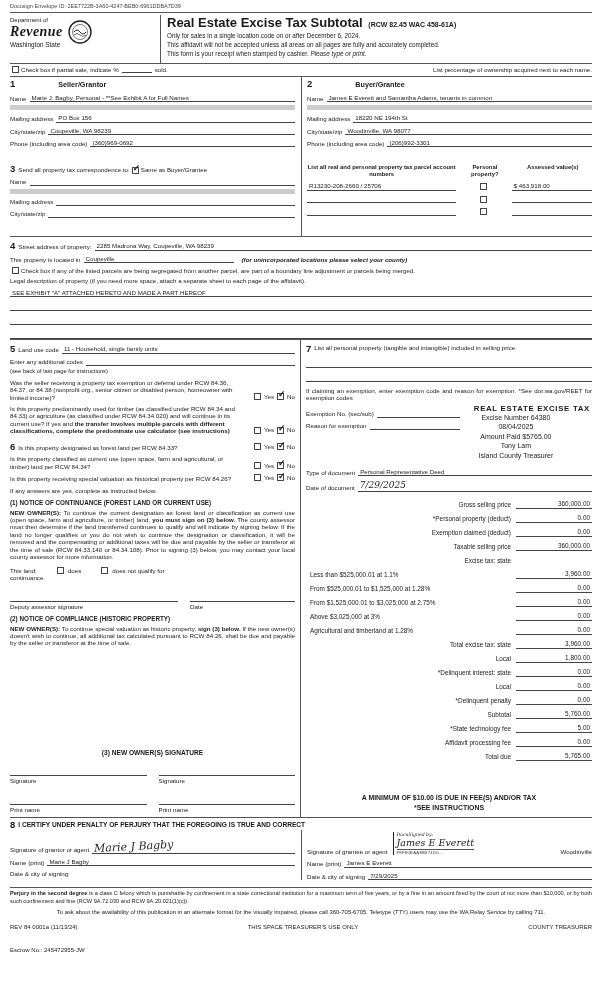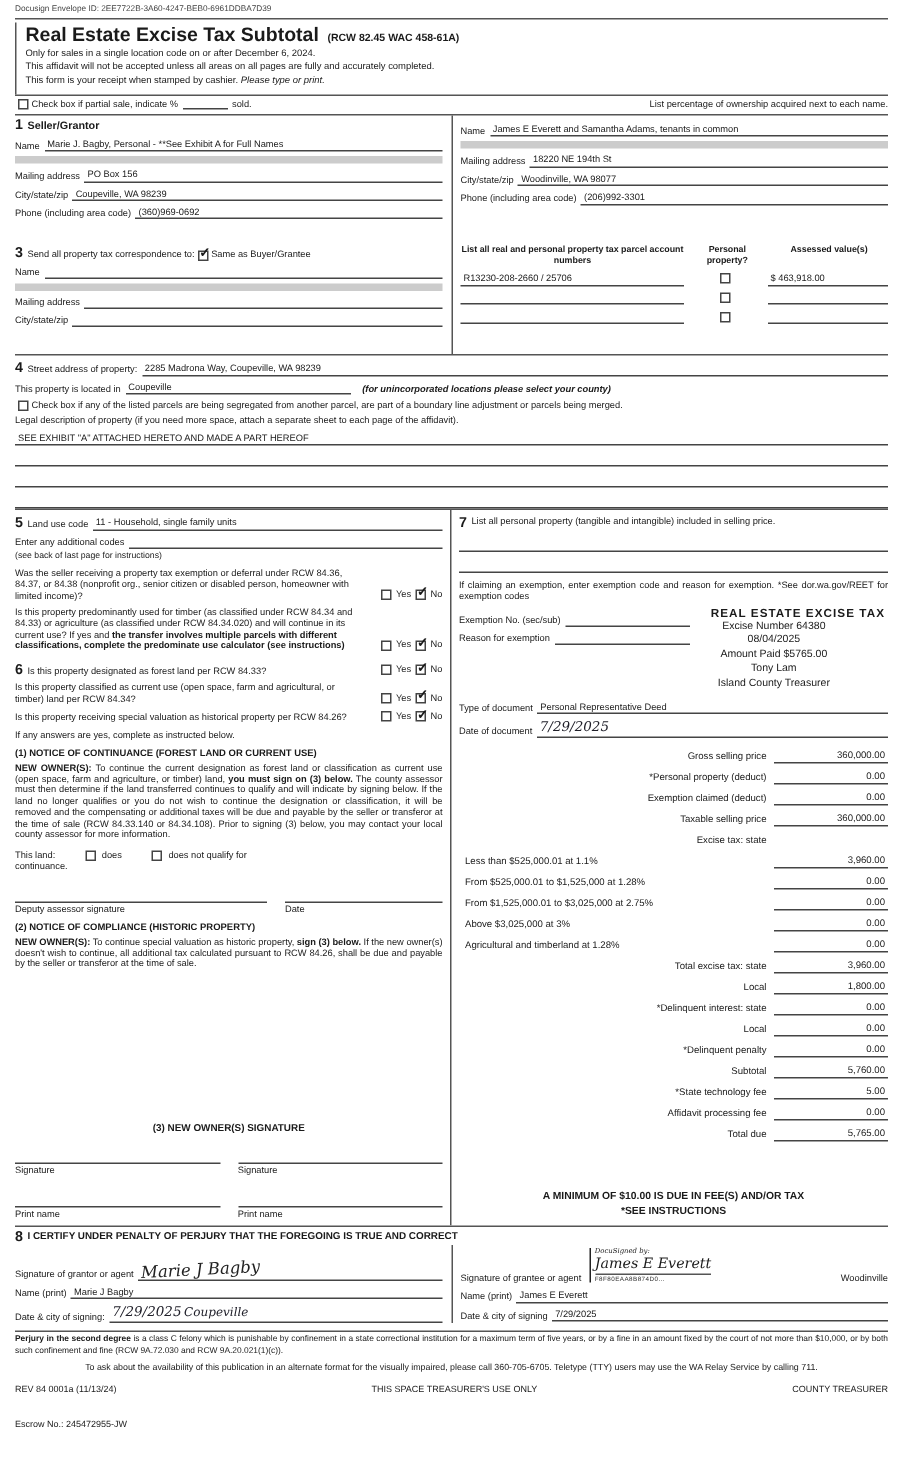--- a/index.html
+++ b/index.html
@@ -28,21 +28,21 @@
   .pct-line{width:30px;border-bottom:1px solid #444;margin:0 3px;min-height:7px;}
   
   .frow{display:flex;align-items:flex-end;margin-top:4px;}
   .lab{white-space:nowrap;margin-right:3px;flex:none;}
   .fline{border-bottom:1px solid #444;flex:1;min-height:8px;padding:0 2px;}
   .cb{width:7px;height:7px;border:1px solid #444;display:inline-block;flex:none;position:relative;margin:0 2px;vertical-align:-1px;background:#fff;}
   .cb .mk{position:absolute;left:0;top:-3.5px;font-size:9px;font-weight:bold;font-style:normal;line-height:1;}
   .grayband{height:5px;background:#ccc;margin-top:3px;}
   .rule-line{border-bottom:1px solid #444;height:14px;}
   .snum{font-size:9.5px;font-weight:bold;margin-right:3px;line-height:1;}
-  .sec-title{font-size:7.2px;font-weight:bold;}
+  .sec-title{font-size:7.2px;font-weight:bold;margin-left:40px;}
   .hand{font-family:"DejaVu Serif",serif;font-style:italic;color:#20202a;}
   
   .sec12{display:flex;border-top:1px solid #555;min-height:86px;}
   .party{width:50%;padding:2px 6px 2px 0;}
   .party.right{border-left:1px solid #555;padding-left:5px;padding-right:0;}
   
   .sec3{display:flex;min-height:74px;}
   .sec3-left{width:50%;padding-right:6px;}
   .sec3-right{width:50%;border-left:1px solid #555;padding-left:5px;padding-top:2px;}
   .ptbl-head{display:flex;font-weight:bold;font-size:5.9px;text-align:center;line-height:1.15;gap:3px;}
@@ -108,20 +108,35 @@
 </style>
 </head>
 <body>
 
 <div class="page">
 
   <div class="docusign">Docusign Envelope ID: 2EE7722B-3A60-4247-BEB0-6961DDBA7D39</div>
   <div class="hr"></div>
 
   <div class="header">
+    <div class="hdr-left">
+      <div class="dept-row">
+        <div>
+          <div class="dept-top">Department of</div>
+          <div class="dept-name">Revenue</div>
+          <div class="dept-sub">Washington State</div>
+        </div>
+        <svg width="24" height="24" viewBox="0 0 24 24">
+          <circle cx="12" cy="12" r="11" fill="none" stroke="#222" stroke-width="1.4"></circle>
+          <circle cx="12" cy="12" r="7.5" fill="none" stroke="#222" stroke-width="0.6"></circle>
+          <path d="M6 12 q3 -4 6 0 t6 0" stroke="#222" stroke-width="1" fill="none"></path>
+          <path d="M6 15 q3 -3 6 0 t6 0" stroke="#222" stroke-width="0.7" fill="none"></path>
+        </svg>
+      </div>
+    </div>
     <div class="hdr-right">
       <div>
         <span class="title">Real Estate Excise Tax Subtotal</span>
         <span class="rcw">(RCW 82.45 WAC 458-61A)</span>
       </div>
       <div class="note">Only for sales in a single location code on or after December 6, 2024.</div>
       <div class="note">This affidavit will not be accepted unless all areas on all pages are fully and accurately completed.</div>
       <div class="note"><span>This form is your receipt when stamped by cashier. </span><span class="i">Please type or print.</span></div>
     </div>
   </div>
@@ -155,20 +170,21 @@
       <div class="frow">
           <span class="lab">City/state/zip</span>
           <span class="fline">Coupeville, WA 98239</span>
         </div>
       <div class="frow">
           <span class="lab">Phone (including area code)</span>
           <span class="fline">(360)969-0692</span>
         </div>
     </div>
     <div class="party right">
+      <div><span class="snum">2</span><span class="sec-title">Buyer/Grantee</span></div>
       <div class="frow">
           <span class="lab">Name</span>
           <span class="fline">James E Everett and Samantha Adams, tenants in common</span>
         </div>
       <div class="grayband"></div>
       <div class="frow">
           <span class="lab">Mailing address</span>
           <span class="fline">18220 NE 194th St</span>
         </div>
       <div class="frow">
@@ -539,21 +555,20 @@
         <div class="sig-row">
           <span class="lab">Signature of grantor or agent</span>
           <span class="fline"><span class="sig-script">Marie J Bagby</span></span>
         </div>
         <div class="frow">
           <span class="lab">Name (print)</span>
           <span class="fline">Marie J Bagby</span>
         </div>
         <div class="frow">
           <span class="lab">Date &amp; city of signing:</span>
-          <span class="fline"><span class="hand" style="font-size:9px;">7/29/2025</span> <span class="hand" style="font-size:8px;">Coupeville</span></span>
         </div>
       </div>
       <div class="s8col right">
         <div class="sig-row">
           <span class="lab">Signature of grantee or agent</span>
           <span class="fline" style="border-bottom:none;">
             <span class="ds-box">
               <span class="ds-small">DocuSigned by:</span>
               <span class="ds-sig">James E Everett</span>
               <span class="ds-id">F8F80EAA8B874D0...</span>

